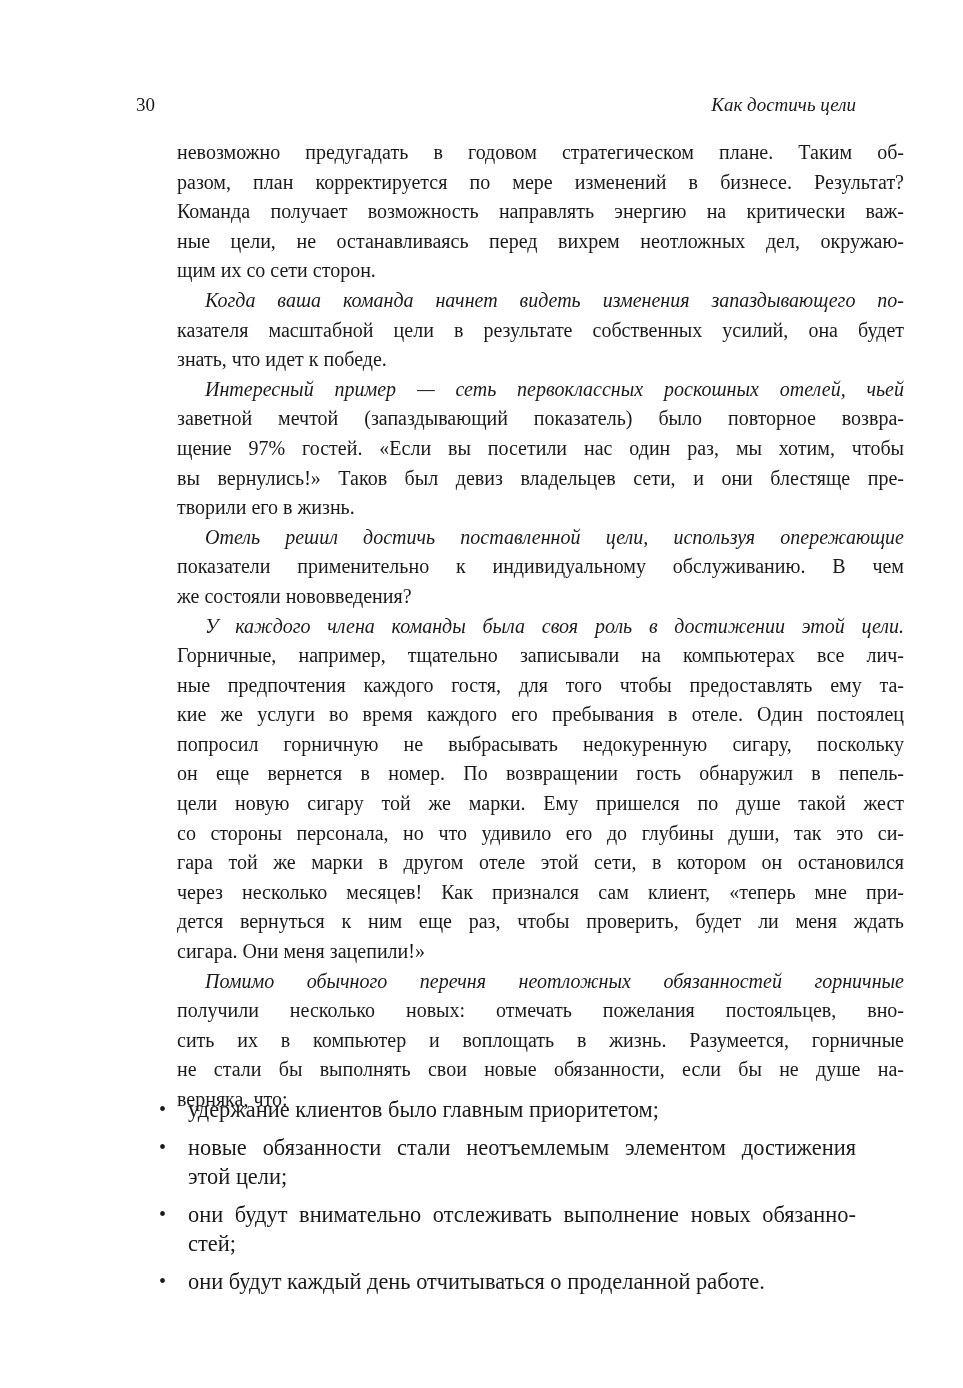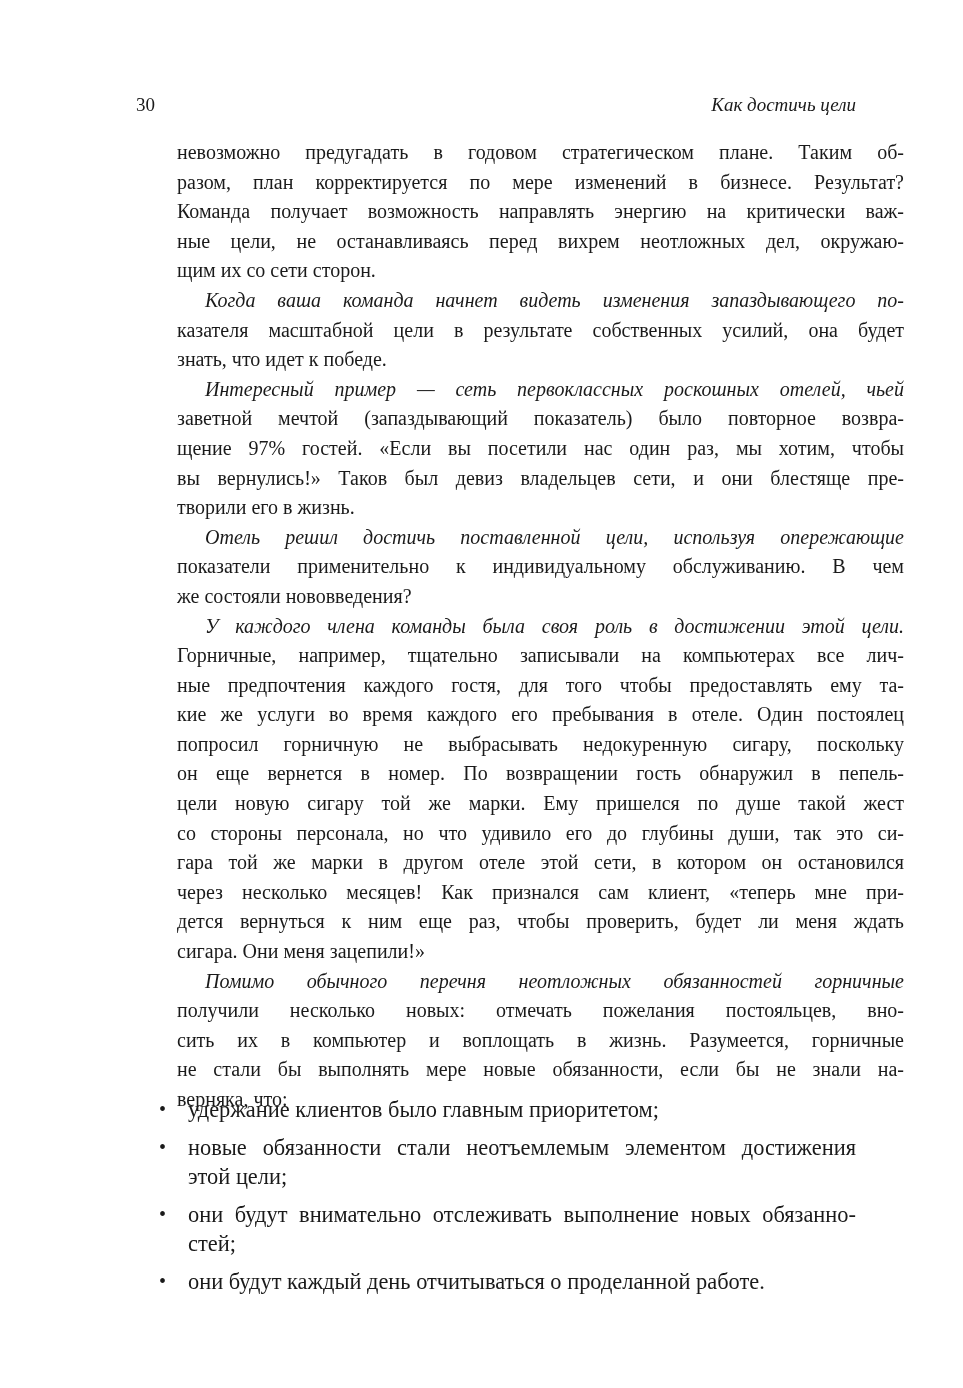--- a/index.html
+++ b/index.html
@@ -123,21 +123,21 @@
         <span class="line">со стороны персонала, но что удивило его до глубины души, так это си-</span>
         <span class="line">гара той же марки в другом отеле этой сети, в котором он остановился</span>
         <span class="line">через несколько месяцев! Как признался сам клиент, «теперь мне при-</span>
         <span class="line">дется вернуться к ним еще раз, чтобы проверить, будет ли меня ждать</span>
         <span class="line last">сигара. Они меня зацепили!»</span>
       </div>
       <div>
         <span class="line indent">Помимо обычного перечня неотложных обязанностей горничные</span>
         <span class="line">получили несколько новых: отмечать пожелания постояльцев, вно-</span>
         <span class="line">сить их в компьютер и воплощать в жизнь. Разумеется, горничные</span>
-        <span class="line">не стали бы выполнять мере новые обязанности, если бы не знали на-</span>
+        <span class="line">не стали бы выполнять свои новые обязанности, если бы не душе на-</span>
         <span class="line last">верняка, что:</span>
       </div>
     </div>
 
   <ul class="bullets" id="bullets">
       <li class="bullet-item">
         <span class="bullet-dot">•</span>
         <span class="line last">удержание клиентов было главным приоритетом;</span>
       </li>
       <li class="bullet-item">

